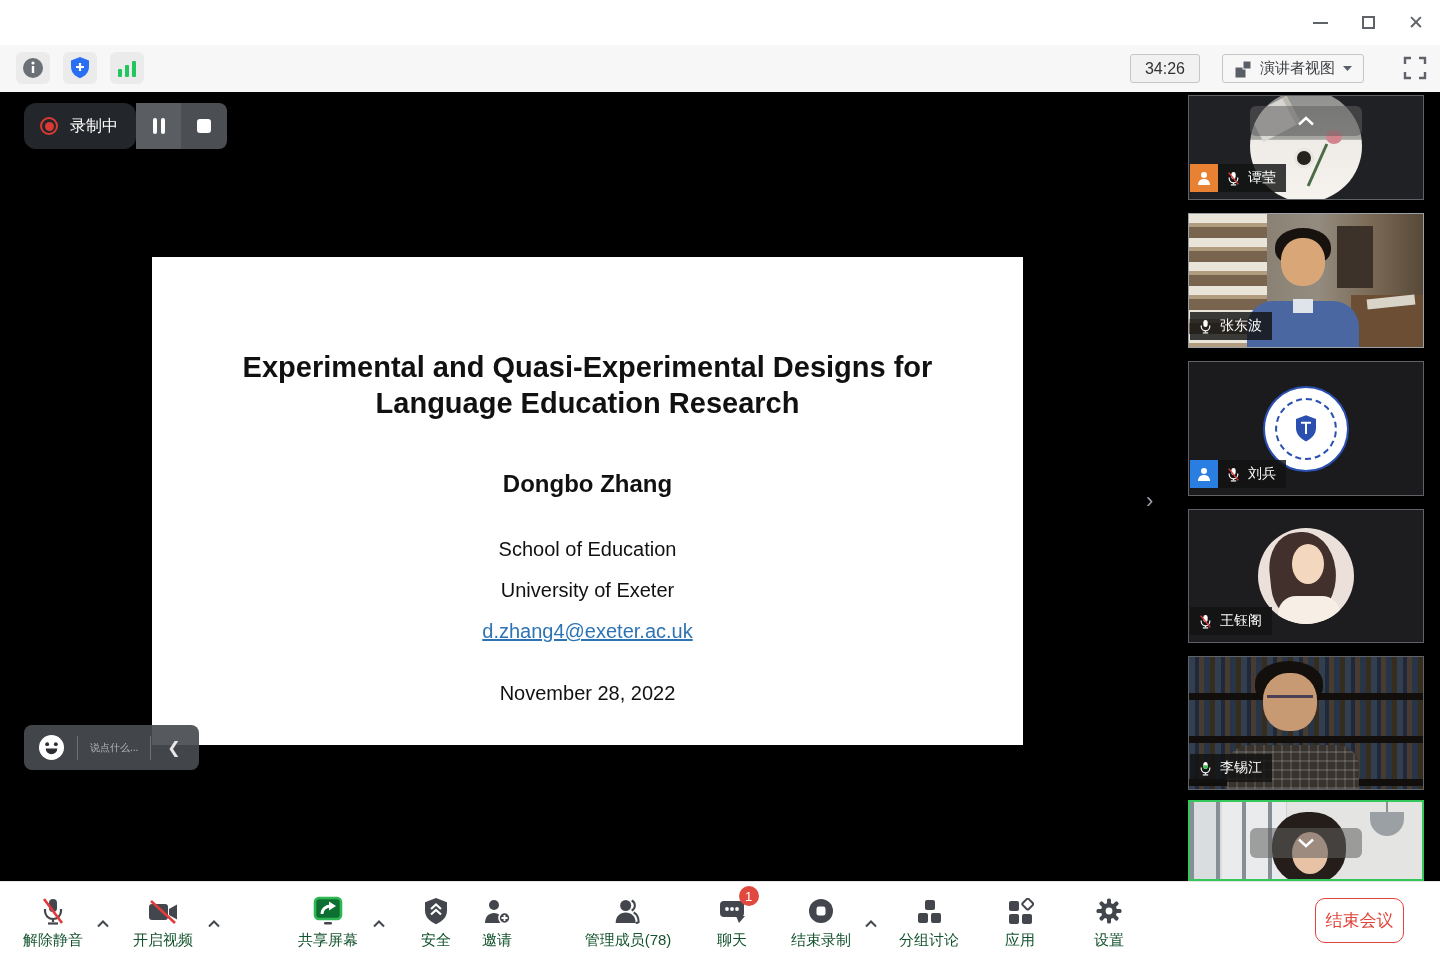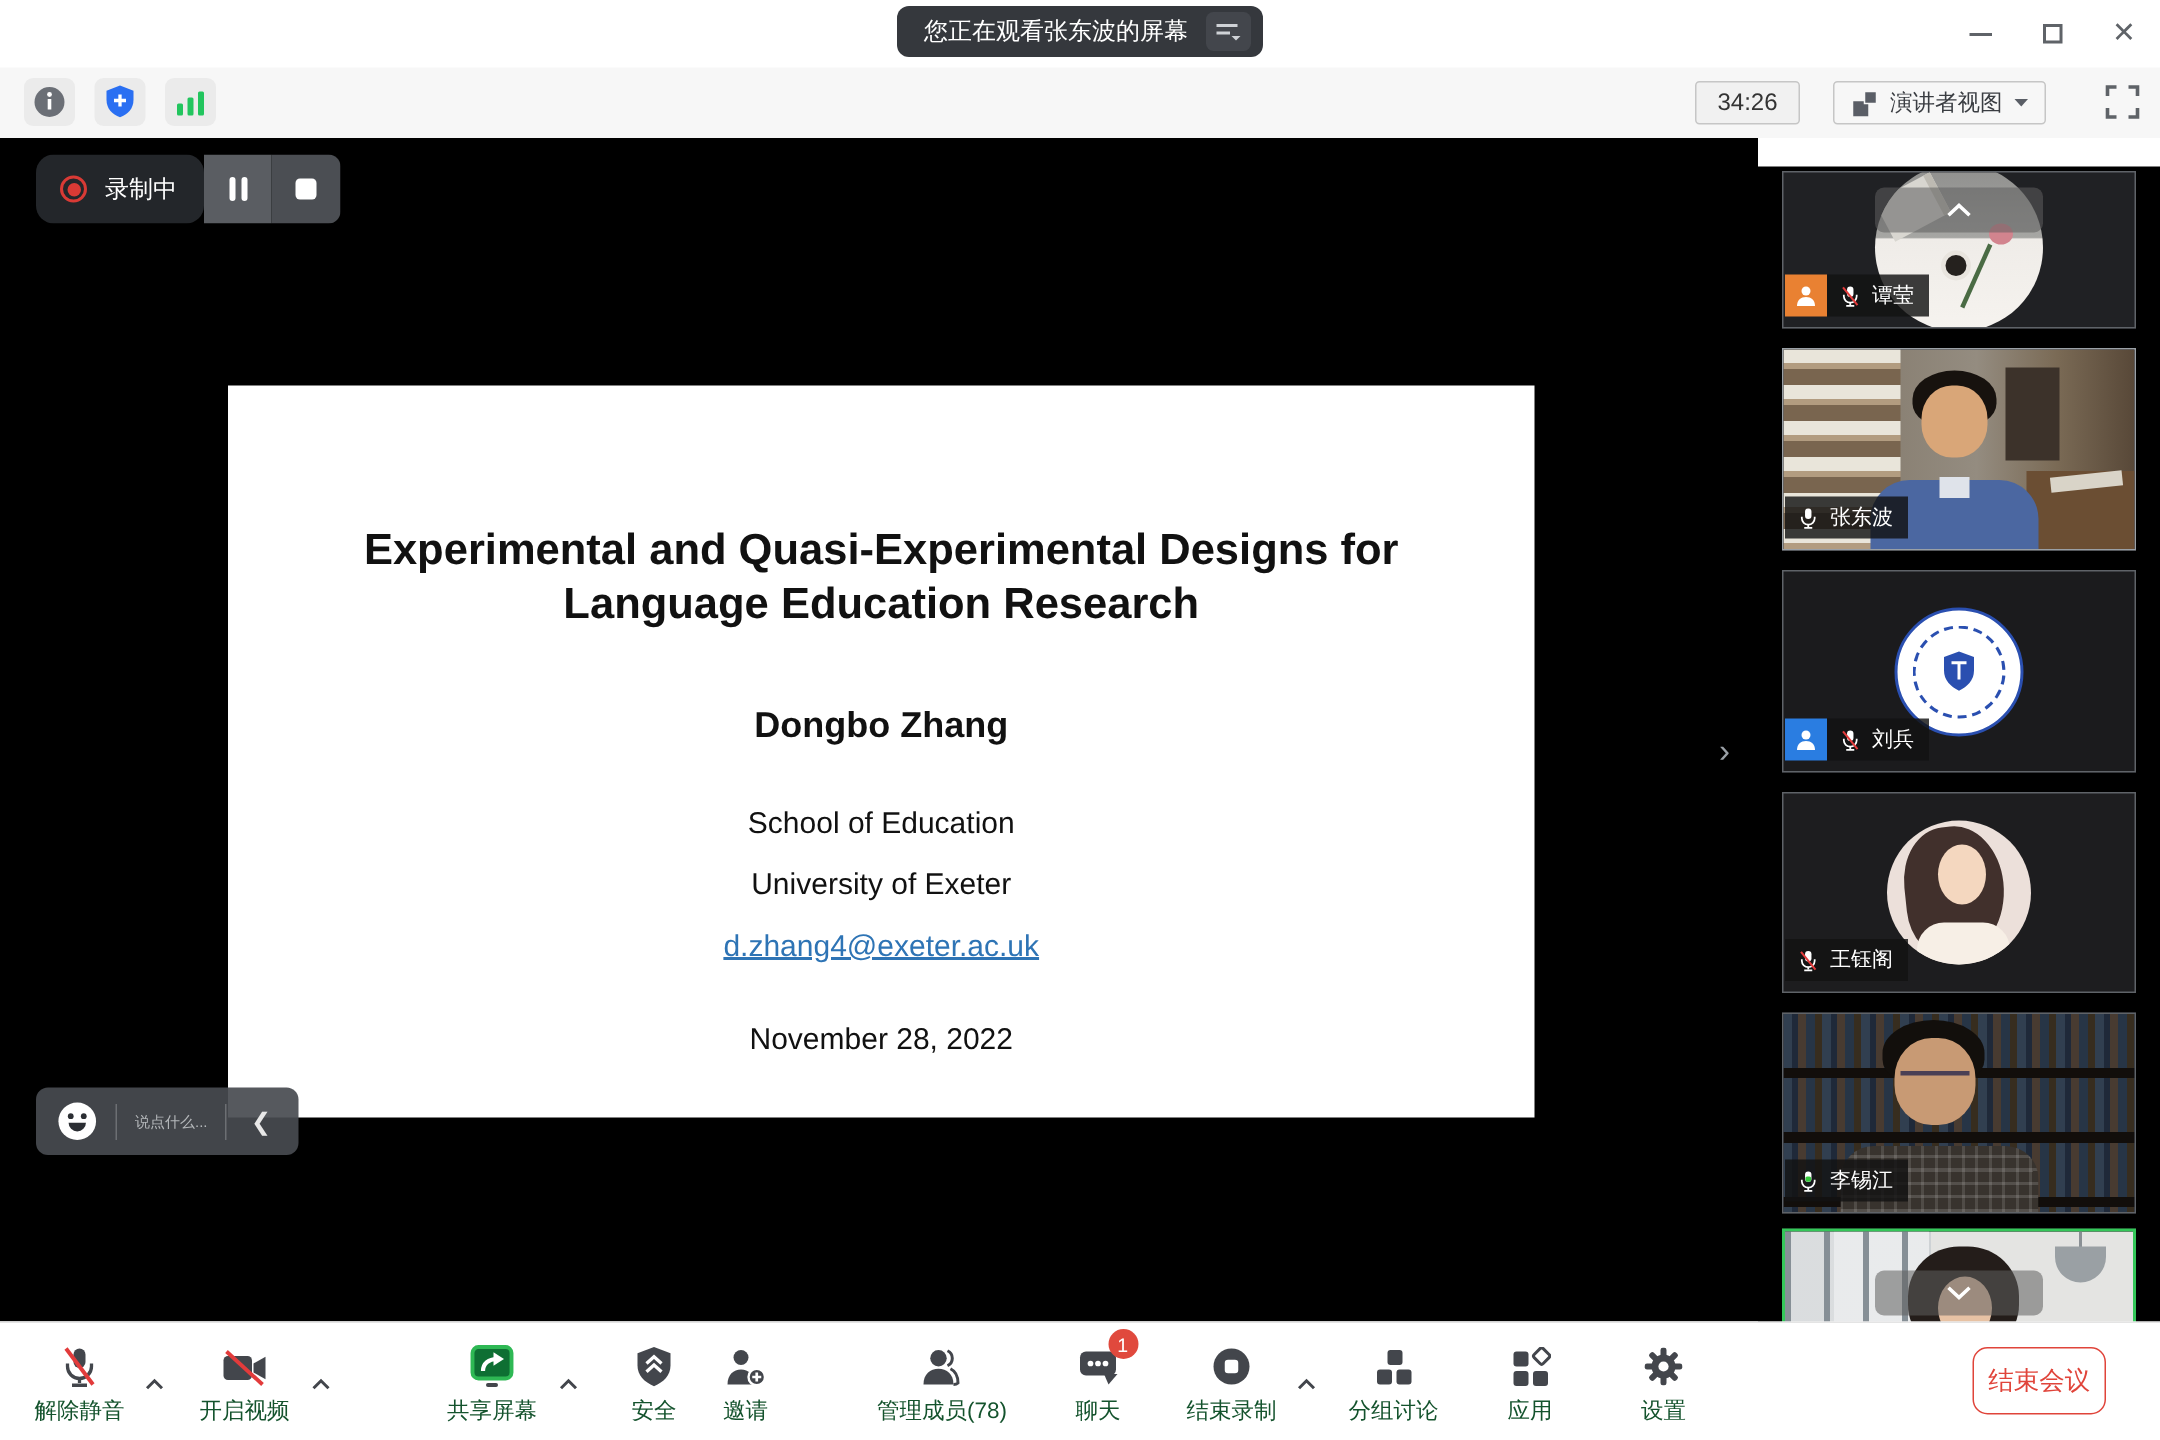--- a/index.html
+++ b/index.html
@@ -56,21 +56,21 @@
   .emoji { width:27px; height:27px; }
   .cdiv { width:1px; height:24px; background:#6c6f73; }
   .chat-ph { color:#b4b7ba; font-size:10px; }
   .chat-collapse { color:#e8e8e8; font-size:16px; padding:0 4px; }
 
   .expand-chev { position:absolute; left:1146px; top:396px; color:#9aa0a6; font-size:22px; }
   .drag-handle { position:absolute; left:1176px; top:396px; display:flex; gap:3px; }
   .drag-handle i { width:2px; height:30px; background:#8a8f94; }
 
   
-  .sidebar { position:absolute; left:1172px; top:92px; width:268px; height:789px; background:#000; overflow:hidden;margin-top:19px; }
+  .sidebar { position:absolute; left:1172px; top:92px; width:268px; height:789px; background:#000; overflow:hidden; }
   .tile { position:absolute; left:16px; width:236px; background:#202124; border:1px solid #5f6368; overflow:hidden; }
   .plabel { position:absolute; left:1px; bottom:7px; display:flex; align-items:stretch; height:28px; }
   .pbadge { width:28px; height:28px; display:flex; align-items:center; justify-content:center; }
   .pbadge.orange { background:#e98132; }
   .pbadge.blue { background:#2a7de1; }
   .pname { background:rgba(18,18,18,.82); display:flex; align-items:center; gap:7px; padding:0 10px 0 8px;
            color:#fff; font-size:14px; }
   .scrollbtn { position:absolute; left:50%; transform:translateX(-50%); width:112px; height:30px;
                background:rgba(95,95,95,.55); border-radius:6px; display:flex; align-items:center; justify-content:center; z-index:5; }
 
@@ -136,30 +136,20 @@
   .tb-chev { position:absolute; top:32px; transform:translateX(-50%); }
   .chatbadge { position:absolute; top:-8px; right:-12px; width:20px; height:20px; border-radius:50%; background:#e0493d;
                color:#fff; font-size:13px; display:flex; align-items:center; justify-content:center; }
   .endbtn { position:absolute; right:36px; top:16px; width:89px; height:45px; border:1.5px solid #e0443a; border-radius:10px;
             color:#e0443a; font-size:17px; background:#fff; display:flex; align-items:center; justify-content:center; }
 </style>
 </head>
 <body>
 
 <div class="titlebar">
-  <div class="banner">
-    <span class="banner-text">您正在观看张东波的屏幕</span>
-    <span class="banner-menu">
-      <svg width="20" height="16" viewBox="0 0 20 16">
-        <line x1="2" y1="4" x2="16" y2="4" stroke="#cfd2d6" stroke-width="2"></line>
-        <line x1="2" y1="9" x2="11" y2="9" stroke="#cfd2d6" stroke-width="2"></line>
-        <path d="M12 11l3 3 3-3z" fill="#cfd2d6"></path>
-      </svg>
-    </span>
-  </div>
   <div class="winctl">
     <span class="winbtn">
         <i class="ic-min"></i>
       </span>
     <span class="winbtn">
         <i class="ic-max"></i>
       </span>
     <span class="winbtn">
         <span class="ic-close">✕</span>
       </span>

